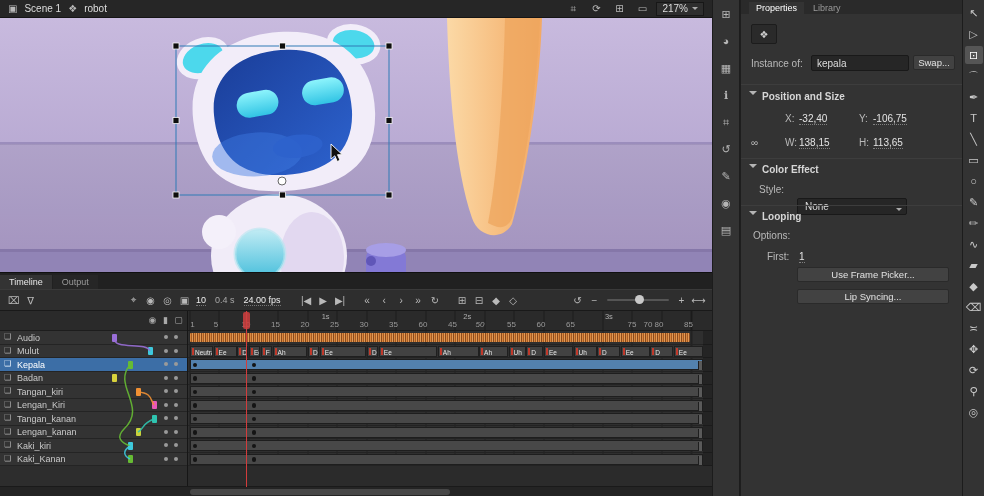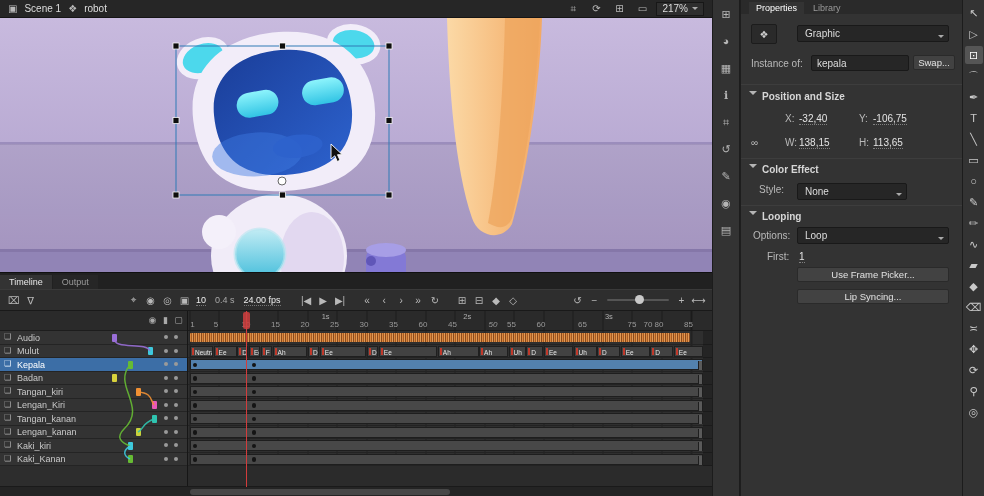--- a/index.html
+++ b/index.html
@@ -362,24 +362,24 @@
             <span class="num" style="left: 4px;">1</span>
             <span class="num" style="left: 27.6px;">5</span>
             <span class="num" style="left: 57.1px;">10</span>
             <span class="num" style="left: 86.6px;">15</span>
             <span class="num" style="left: 116.1px;">20</span>
             <span class="num" style="left: 145.6px;">25</span>
             <span class="num" style="left: 175.1px;">30</span>
             <span class="num" style="left: 204.6px;">35</span>
             <span class="num" style="left: 234.1px;">60</span>
             <span class="num" style="left: 263.6px;">45</span>
-            <span class="num" style="left: 304px; font-style: italic;">50</span>
+            <span class="num" style="left: 291px; font-style: italic;">50</span>
             <span class="num" style="left: 322.6px;">55</span>
             <span class="num" style="left: 352.1px;">60</span>
-            <span class="num" style="left: 381.6px; margin-left: 12px;">65</span>
+            <span class="num" style="left: 381.6px;">65</span>
             <span class="num" style="left: 411.1px; margin-left: 48px;">70</span>
             <span class="num" style="left: 443px; text-align: right;">75</span>
             <span class="num" style="left: 470.1px;">80</span>
             <span class="num" style="left: 499.6px;">85</span>
           </div>
         <div class="rows">
             <div class="f-row">
               <span class="wave" style="width: 499.5px;"></span>
             </div>
             <div class="f-row">
@@ -482,52 +482,46 @@
       <span class="icn">◉</span>
       <span class="icn">▤</span>
     </div>
 
   <div class="props">
     <div class="props-tabs">
       <span class="tab active">Properties</span>
       <span class="tab">Library</span>
     </div>
     <div class="sym-icon-box">❖</div>
-    <div class="dd" style="left:56px;top:25px;width:152px">
-      <span>Graphic</span><span class="chev"></span>
-    </div>
     <div class="plabel" style="left:10px;top:58px">Instance of:</div>
     <input class="field" style="left: 70px; top: 55px;" readonly="" value="kepala">
     <div class="btn" style="left:172px;top:55px;width:42px">Swap...</div>
 
     <div class="divider" style="top:84px"></div>
     <div class="sec-hd" style="top:91px">Position and Size</div>
     <div class="plabel" style="left:44px;top:113px">X:</div>
     <div class="hot" style="left:58px;top:113px">-32,40</div>
     <div class="plabel" style="left:118px;top:113px">Y:</div>
     <div class="hot" style="left:132px;top:113px">-106,75</div>
     <div class="plabel" style="left:10px;top:137px">∞</div>
     <div class="plabel" style="left:44px;top:137px">W:</div>
     <div class="hot" style="left:58px;top:137px">138,15</div>
     <div class="plabel" style="left:118px;top:137px">H:</div>
     <div class="hot" style="left:132px;top:137px">113,65</div>
 
     <div class="divider" style="top:158px"></div>
     <div class="sec-hd" style="top:164px">Color Effect</div>
     <div class="plabel" style="left:18px;top:184px">Style:</div>
-    <div class="dd" style="left:56px;top:183px;width:110px">
+    <div class="dd" style="left:56px;top:198px;width:110px">
       <span>None</span><span class="chev"></span>
     </div>
 
     <div class="divider" style="top:205px"></div>
     <div class="sec-hd" style="top:211px">Looping</div>
     <div class="plabel" style="left:12px;top:230px">Options:</div>
-    <div class="dd" style="left:56px;top:227px;width:152px">
-      <span>Loop</span><span class="chev"></span>
-    </div>
     <div class="plabel" style="left:26px;top:251px">First:</div>
     <div class="hot" style="left:58px;top:251px">1</div>
     <div class="btn" style="left:56px;top:267px;width:152px">Use Frame Picker...</div>
     <div class="btn" style="left:56px;top:289px;width:152px">Lip Syncing...</div>
   </div>
 
   <div class="tools">
       <span class="icn">↖</span>
       <span class="icn">▷</span>
       <span class="icn active">⊡</span>

